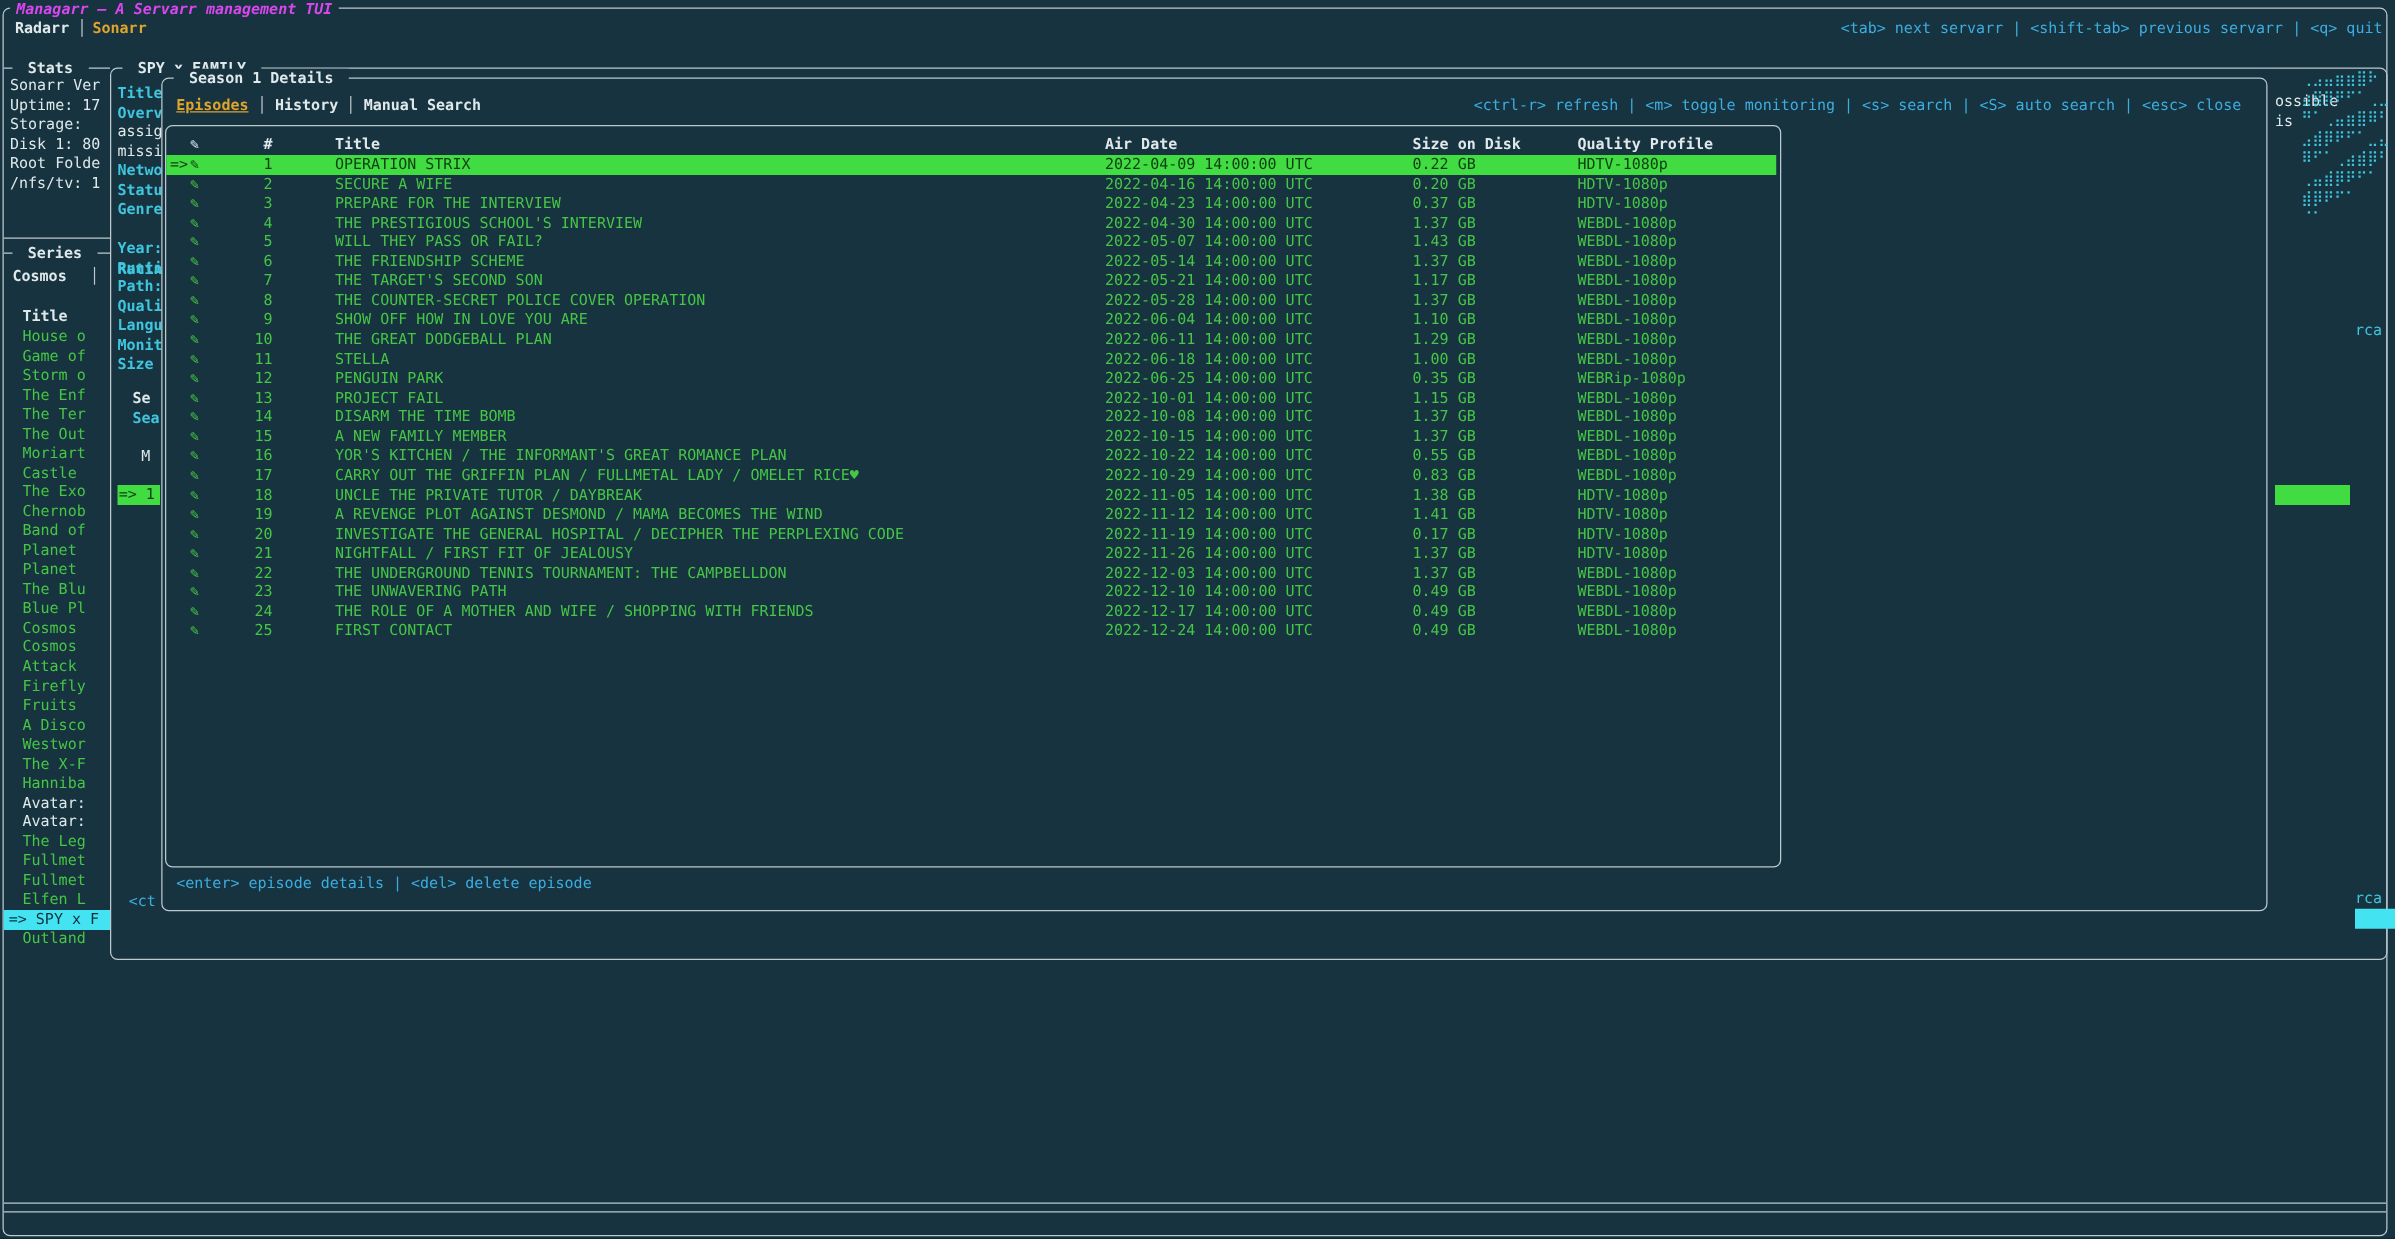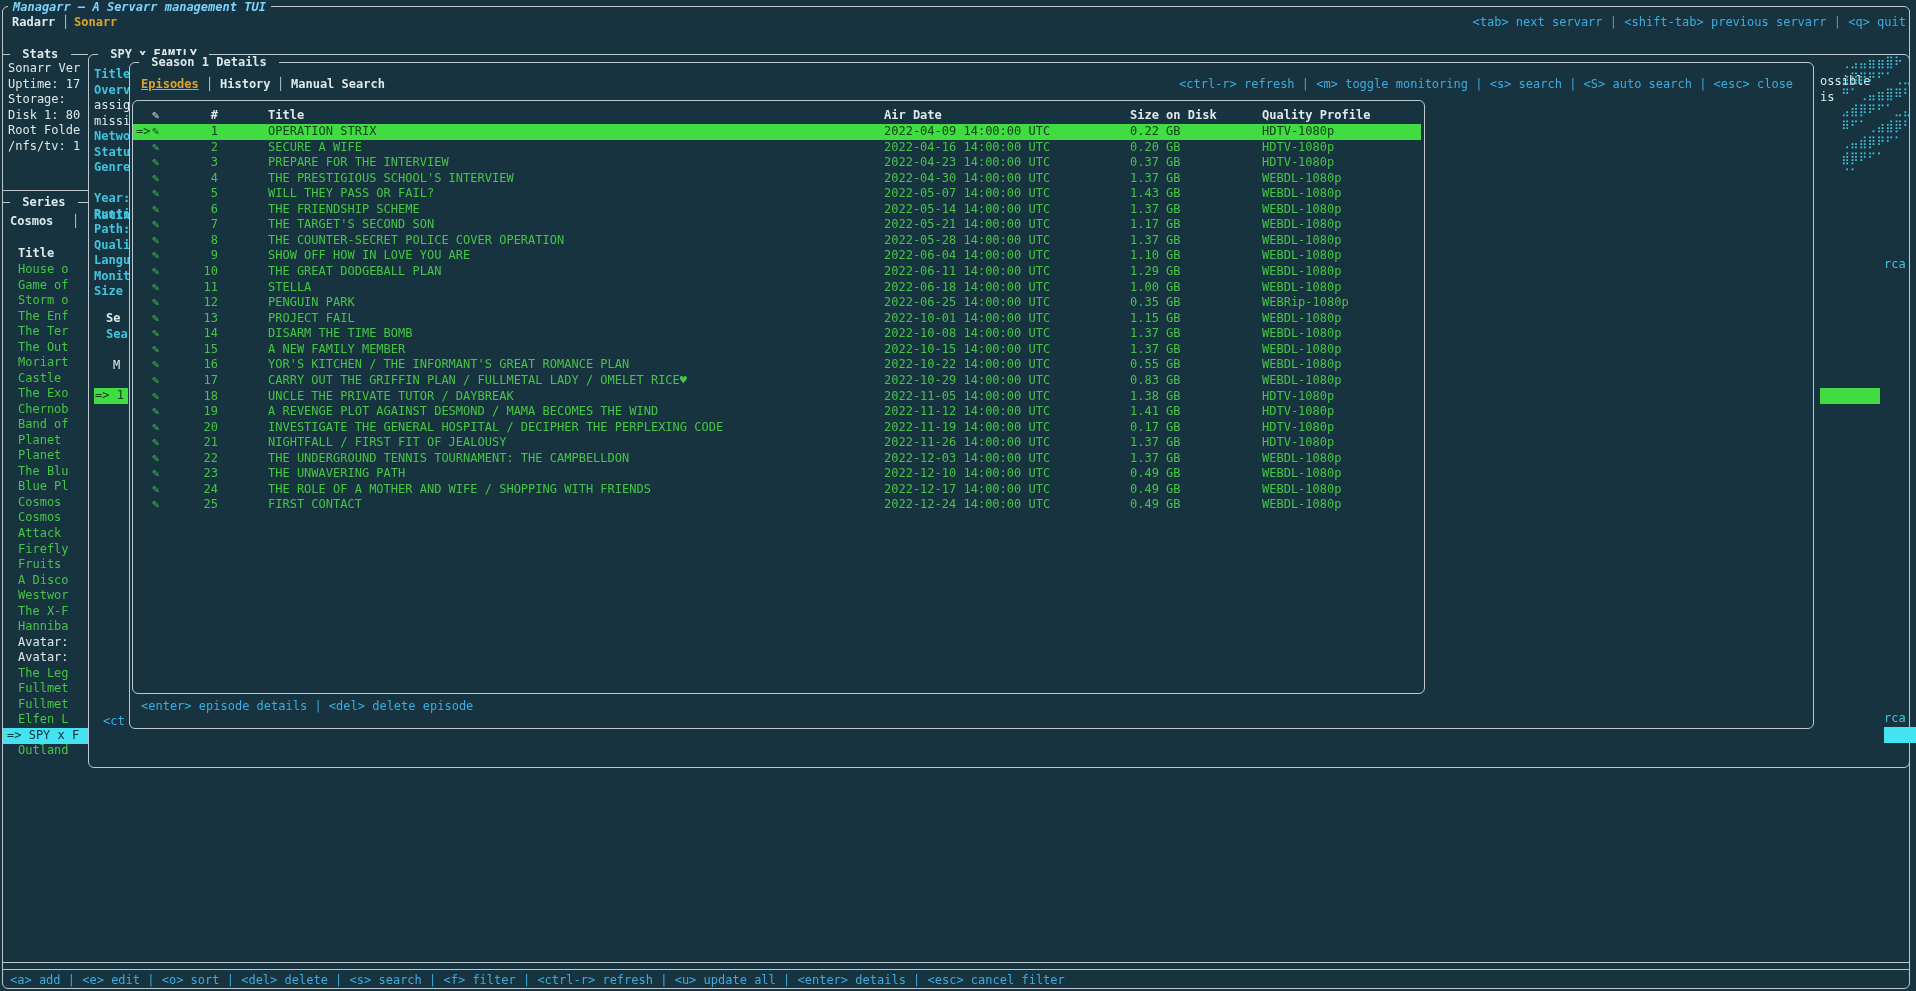--- a/index.html
+++ b/index.html
@@ -10,21 +10,21 @@
     font-size:12px;line-height:15px;color:#dfe8ea;
   }
   .abs{position:absolute;white-space:pre;}
   .b{font-weight:700;}
   .it{font-style:italic;}
   .white{color:#dfe8ea;}
   .cyan{color:#3fc6de;}
   .helpc{color:#3dade0;}
   .green{color:#46c546;}
   .amber{color:#dfa42b;}
-  .magenta{color:#7dd3fc;}
+  .magenta{color:#d946ef;}
   .sel-dark{color:#0d3d12;}
   .box{position:absolute;border:1px solid #bcc9ce;border-radius:6px;}
   .hline{position:absolute;border-top:1px solid #bcc9ce;height:0;}
   .boxtitle{position:absolute;background:#16333f;padding:0 5px;font-weight:700;white-space:pre;}
   .underl{text-decoration:underline;}
   .ep-row{position:absolute;left:0;width:100%;height:16px;}
   pre.art{margin:0;font-family:inherit;font-size:12px;line-height:16px;color:#3fc6de;}
 </style>
 </head>
 <body>
@@ -356,15 +356,14 @@
         <span class="abs green" style="left: 884px; top: 0px;">2022-12-24 14:00:00 UTC</span>
         <span class="abs green" style="left: 1130px; top: 0px;">0.49 GB</span>
         <span class="abs green" style="left: 1262px; top: 0px;">WEBDL-1080p</span>
       </div>
     </div>
 
   <span class="abs helpc" style="left:141px;top:699px;">&lt;enter&gt; episode details | &lt;del&gt; delete episode</span>
 
   <div class="hline" style="left:3px;top:962px;width:1906px;"></div>
   <div class="hline" style="left:3px;top:969px;width:1906px;"></div>
-  <span class="abs helpc" style="left:10px;top:973px;">&lt;a&gt; add | &lt;e&gt; edit | &lt;o&gt; sort | &lt;del&gt; delete | &lt;s&gt; search | &lt;f&gt; filter | &lt;ctrl-r&gt; refresh | &lt;u&gt; update all | &lt;enter&gt; details | &lt;esc&gt; cancel filter</span>
 
 </div>
 
 </body></html>

